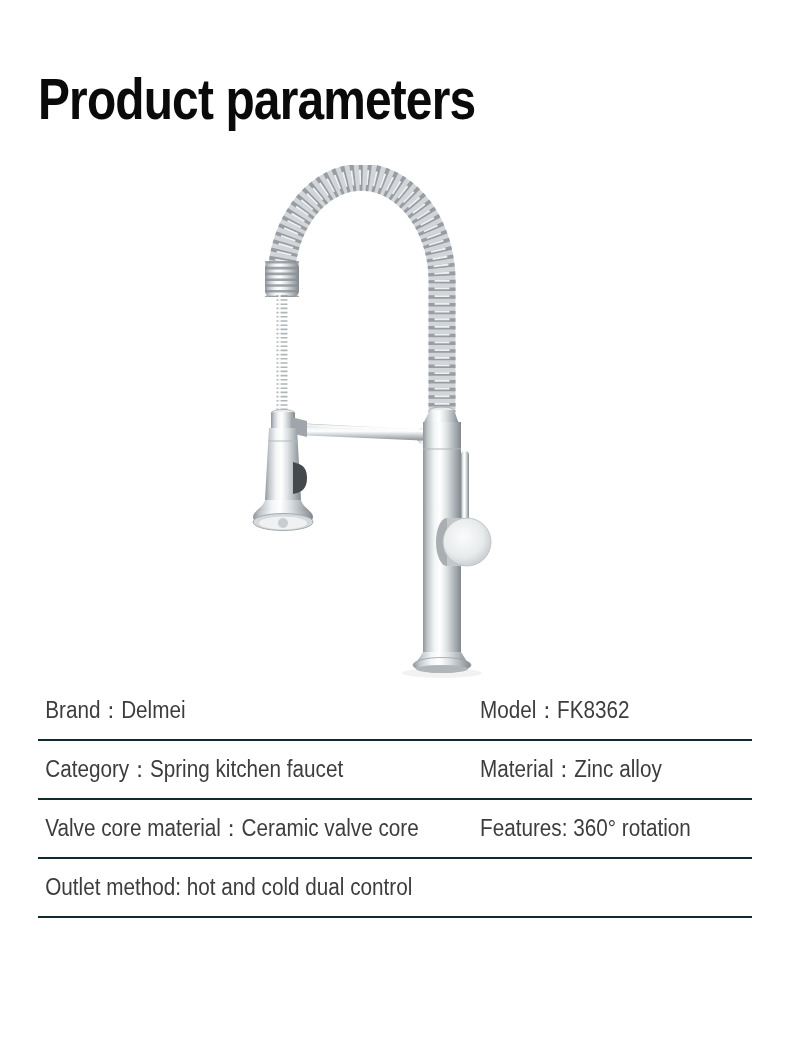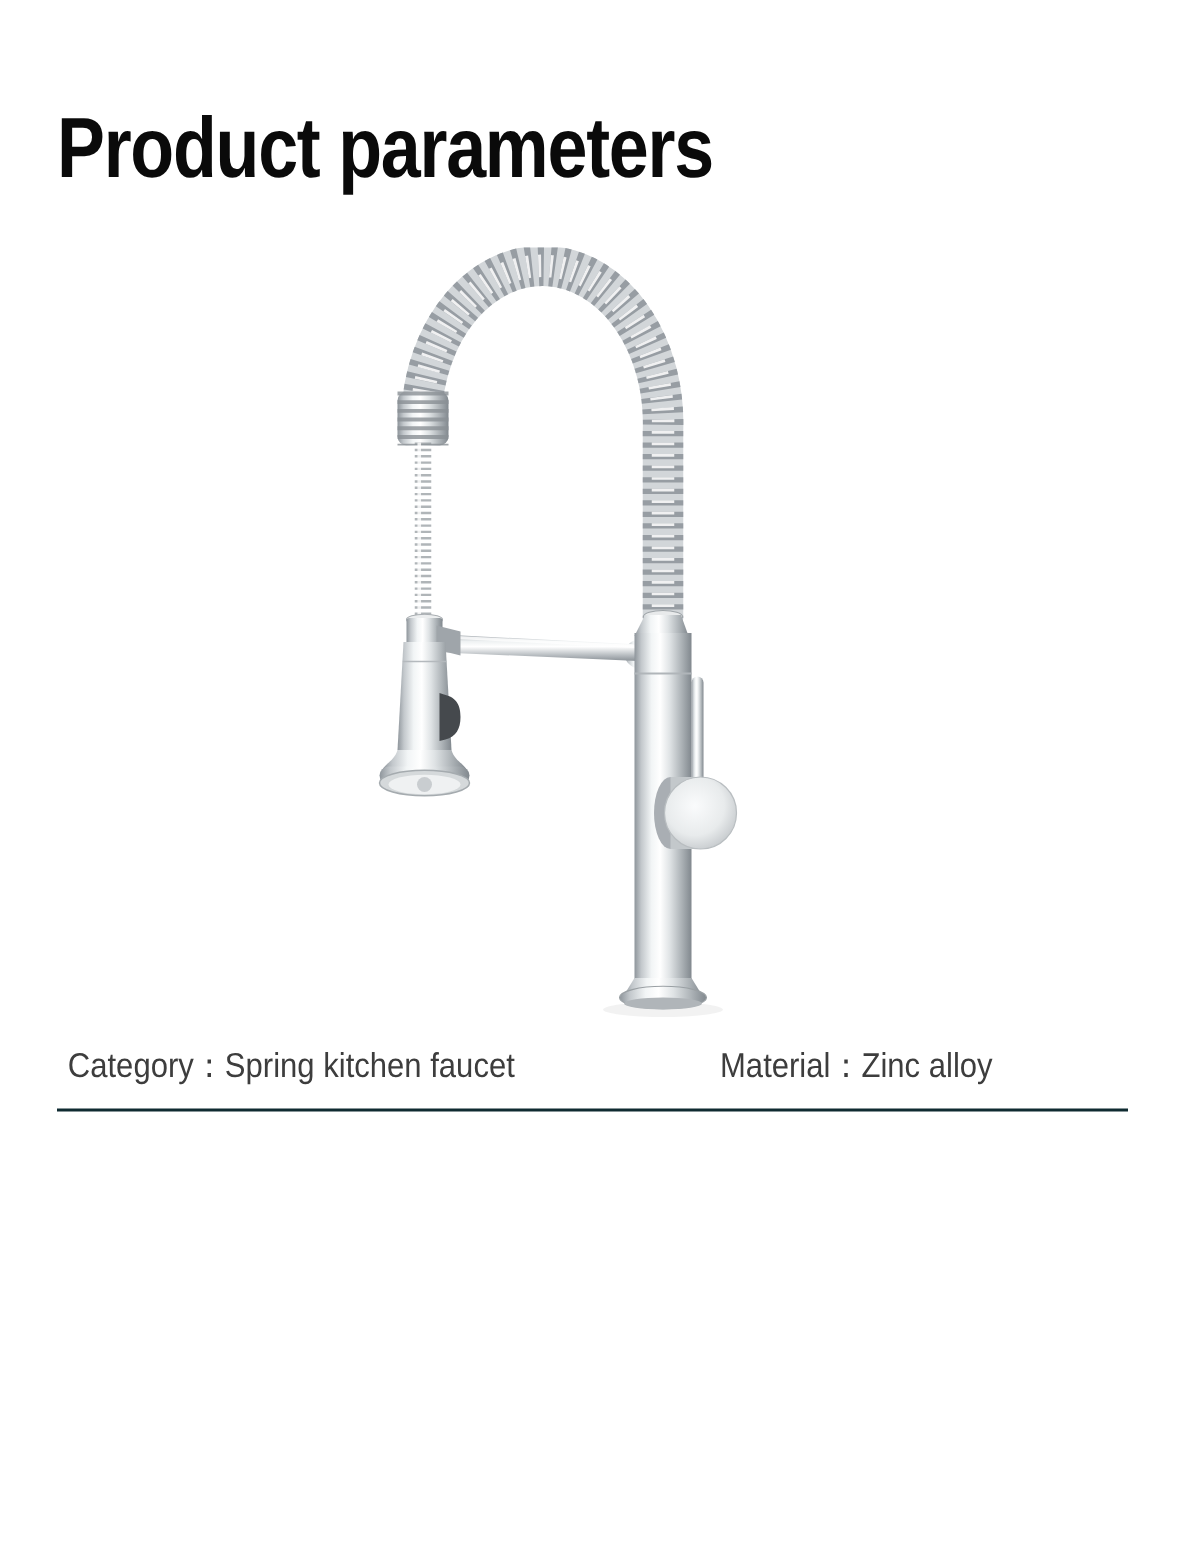--- a/index.html
+++ b/index.html
@@ -135,23 +135,35 @@
       <g>
         <path d="M 228 487 L 266 487 L 274 500 L 220 500 Z" fill="url(#cyl)"></path>
         <ellipse cx="247" cy="500" rx="29" ry="7.5" fill="url(#cyl)" stroke="#9aa0a4" stroke-width=".8"></ellipse>
         <ellipse cx="247" cy="504" rx="26" ry="4" fill="#b0b5b9"></ellipse>
       </g>
     </svg>
   </figure>
 
   <section class="spec-table">
 
+      <div class="spec-row">
+        <div class="spec-cell left">Brand：Delmei</div>
+        <div class="spec-cell right">Model：FK8362</div>
+      </div>
 
       <div class="spec-row">
         <div class="spec-cell left">Category：Spring kitchen faucet</div>
         <div class="spec-cell right">Material：Zinc alloy</div>
       </div>
 
+      <div class="spec-row">
+        <div class="spec-cell left">Valve core material：Ceramic valve core</div>
+        <div class="spec-cell right">Features: 360° rotation</div>
+      </div>
 
 
+      <div class="spec-row">
+        <div class="spec-cell left">Outlet method: hot and cold dual control</div>
+        <div class="spec-cell right"></div>
+      </div>
     </section>
 
 </div>
 
 </body></html>

